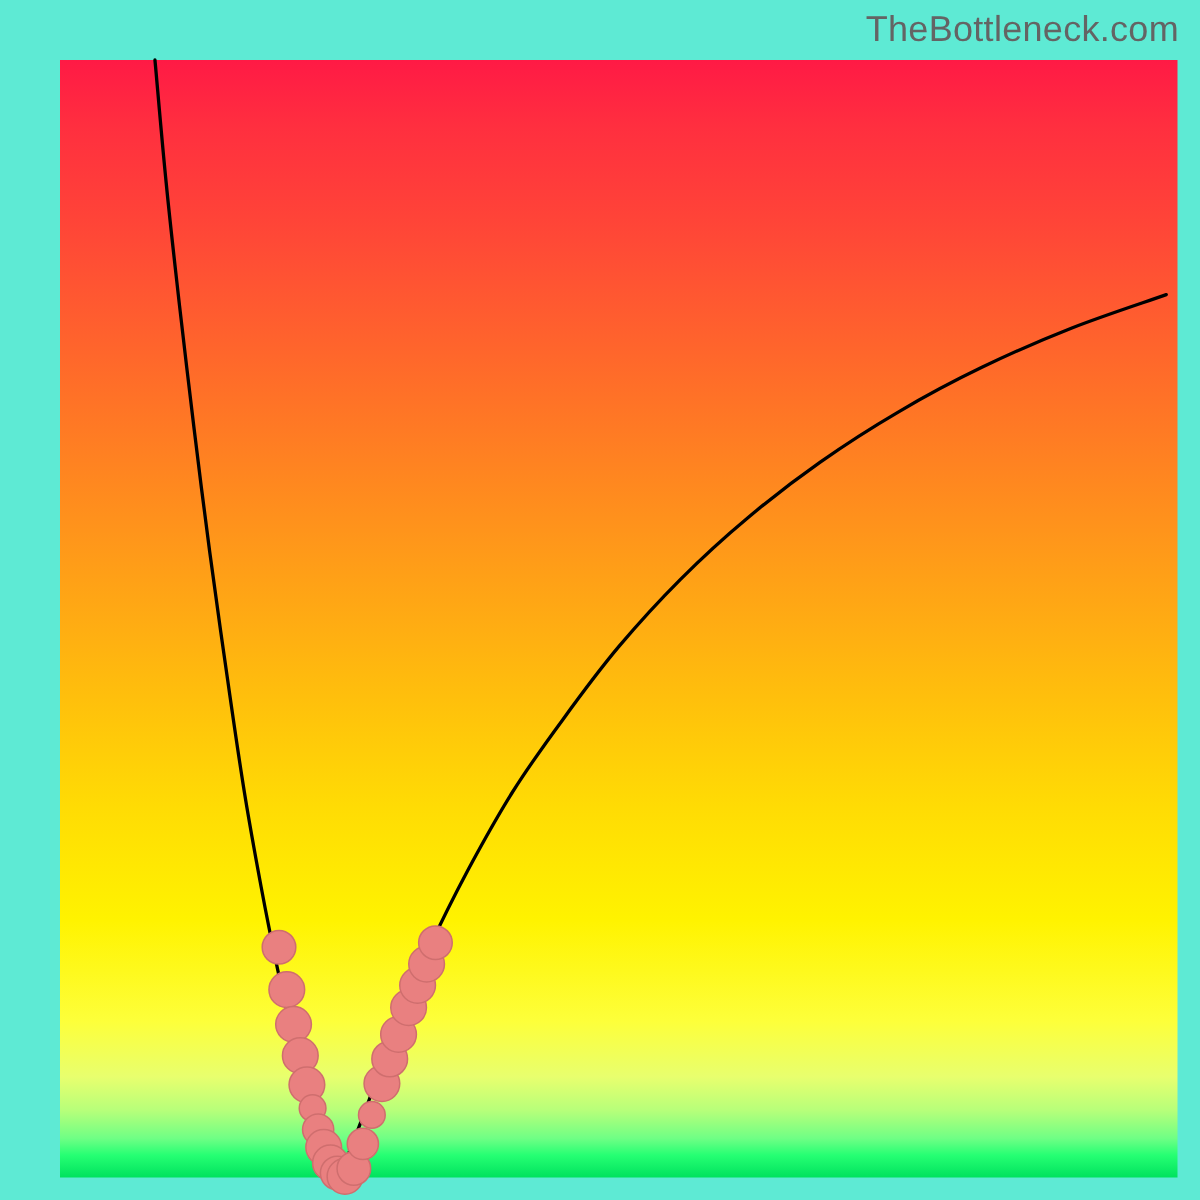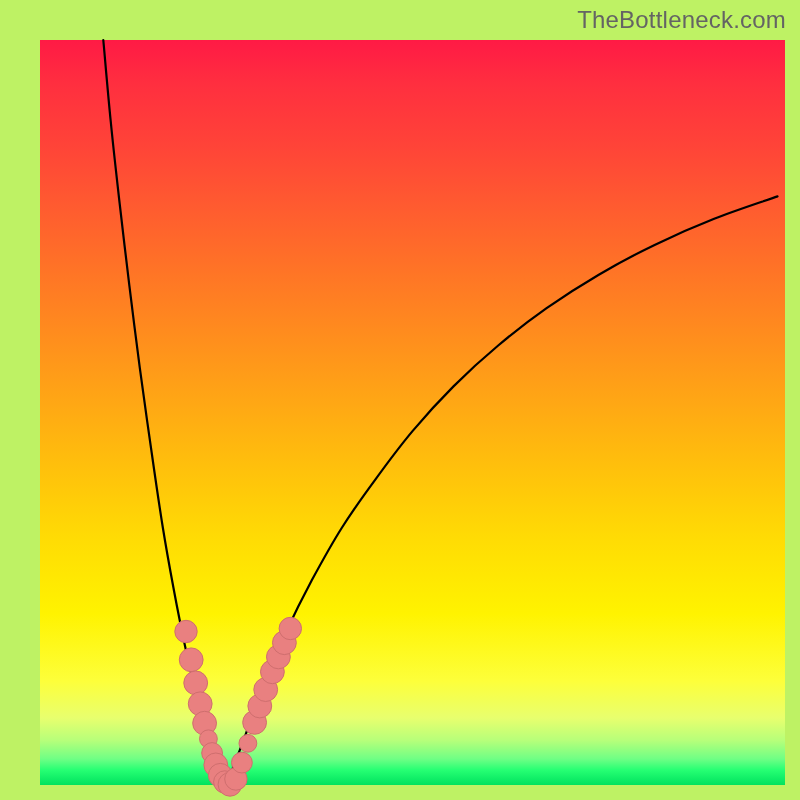--- a/index.html
+++ b/index.html
@@ -10,21 +10,21 @@
     background: #000;
     overflow: hidden;
     font-family: Arial, Helvetica, sans-serif;
   }
   .frame {
     position: absolute;
     left: 0;
     top: 0;
     width: 800px;
     height: 800px;
-    background: #bef264;
+    background: #5eead4;
   }
   .plot-area {
     position: absolute;
     left: 40px;
     top: 40px;
     width: 745px;
     height: 745px;
     
     background: linear-gradient(
       to bottom,

